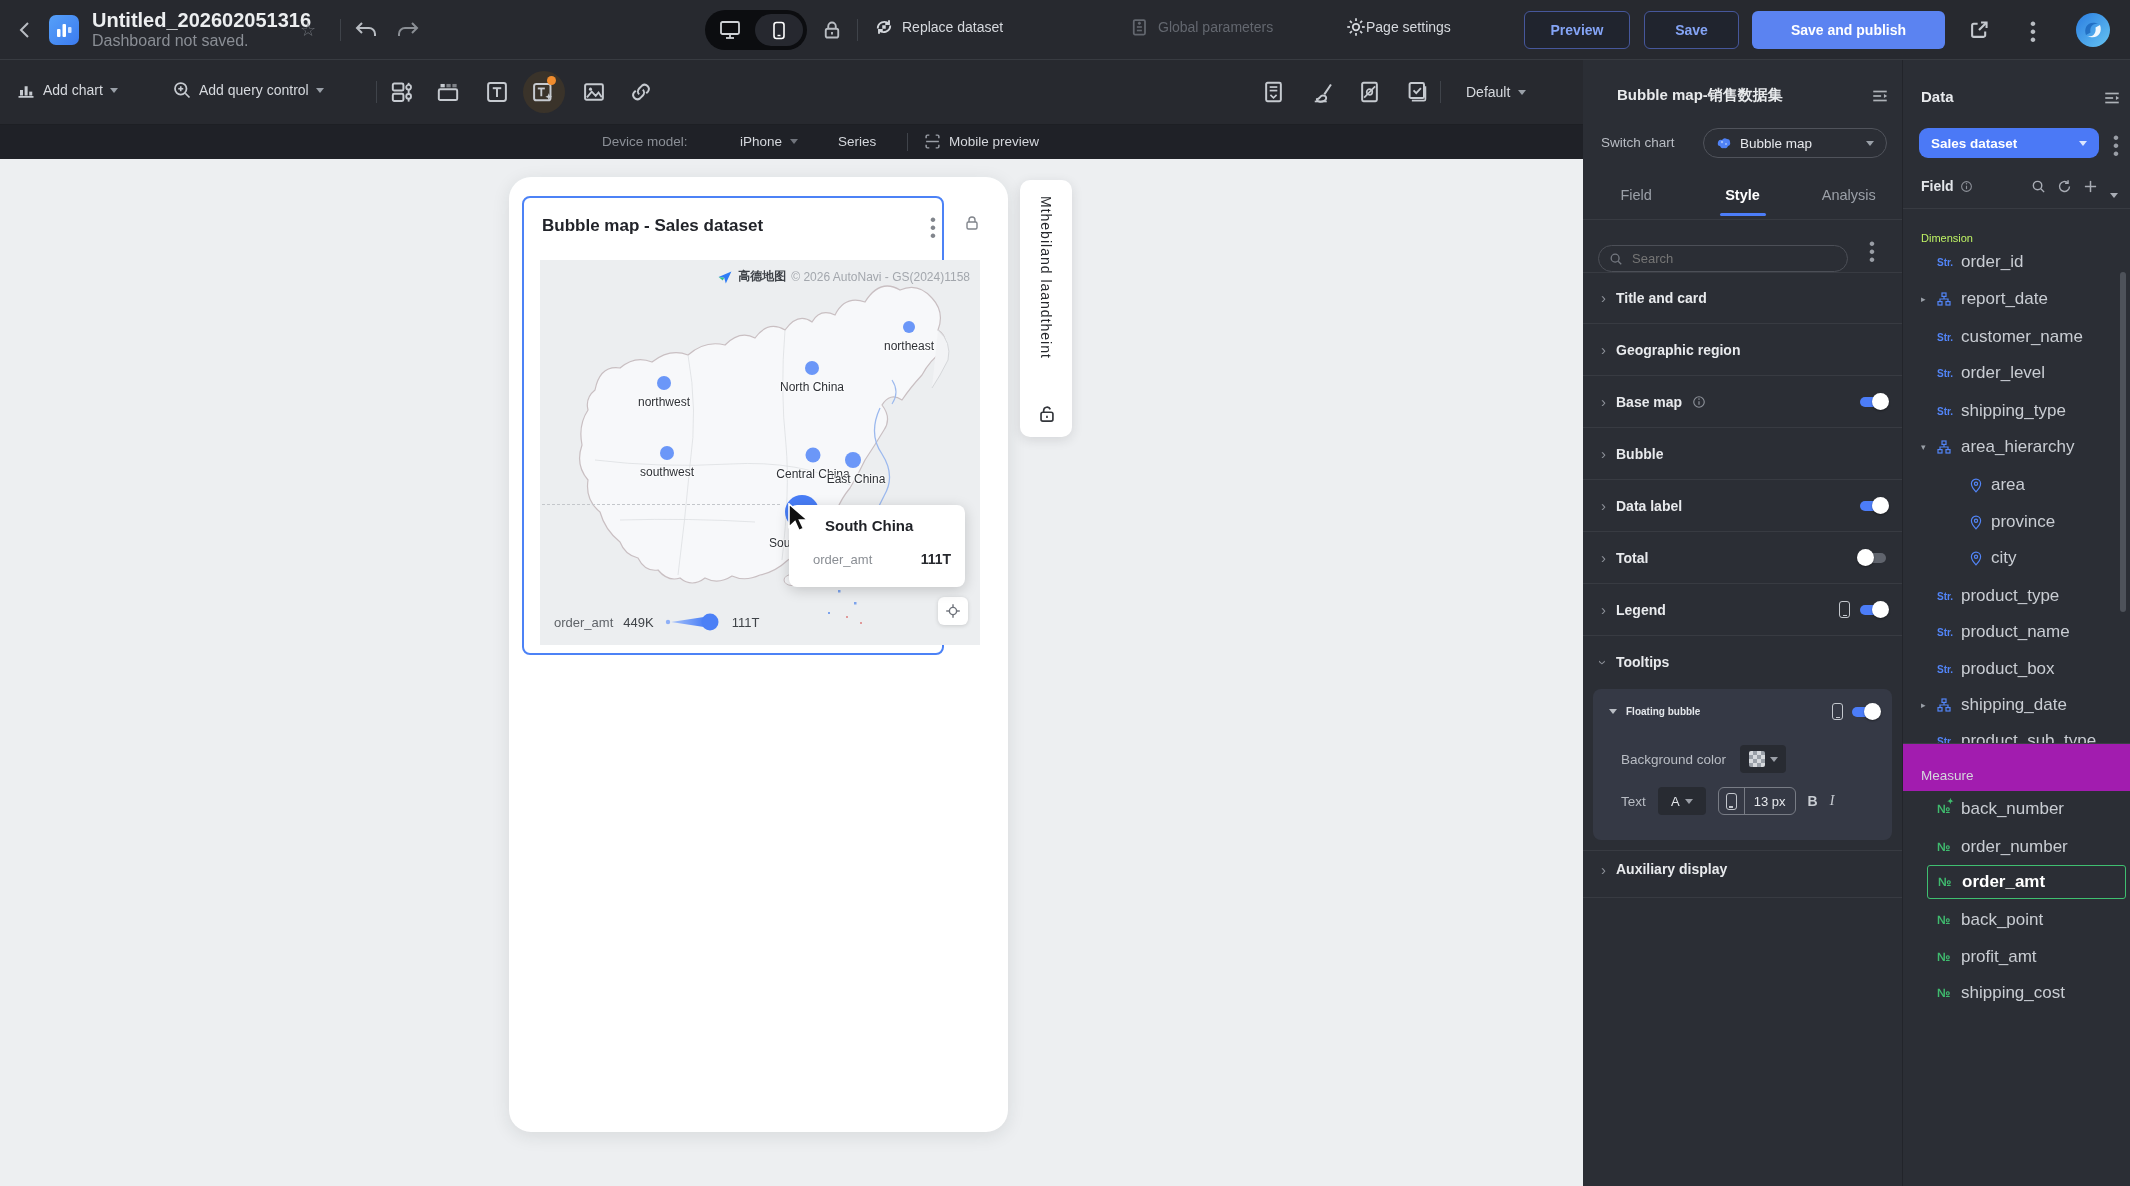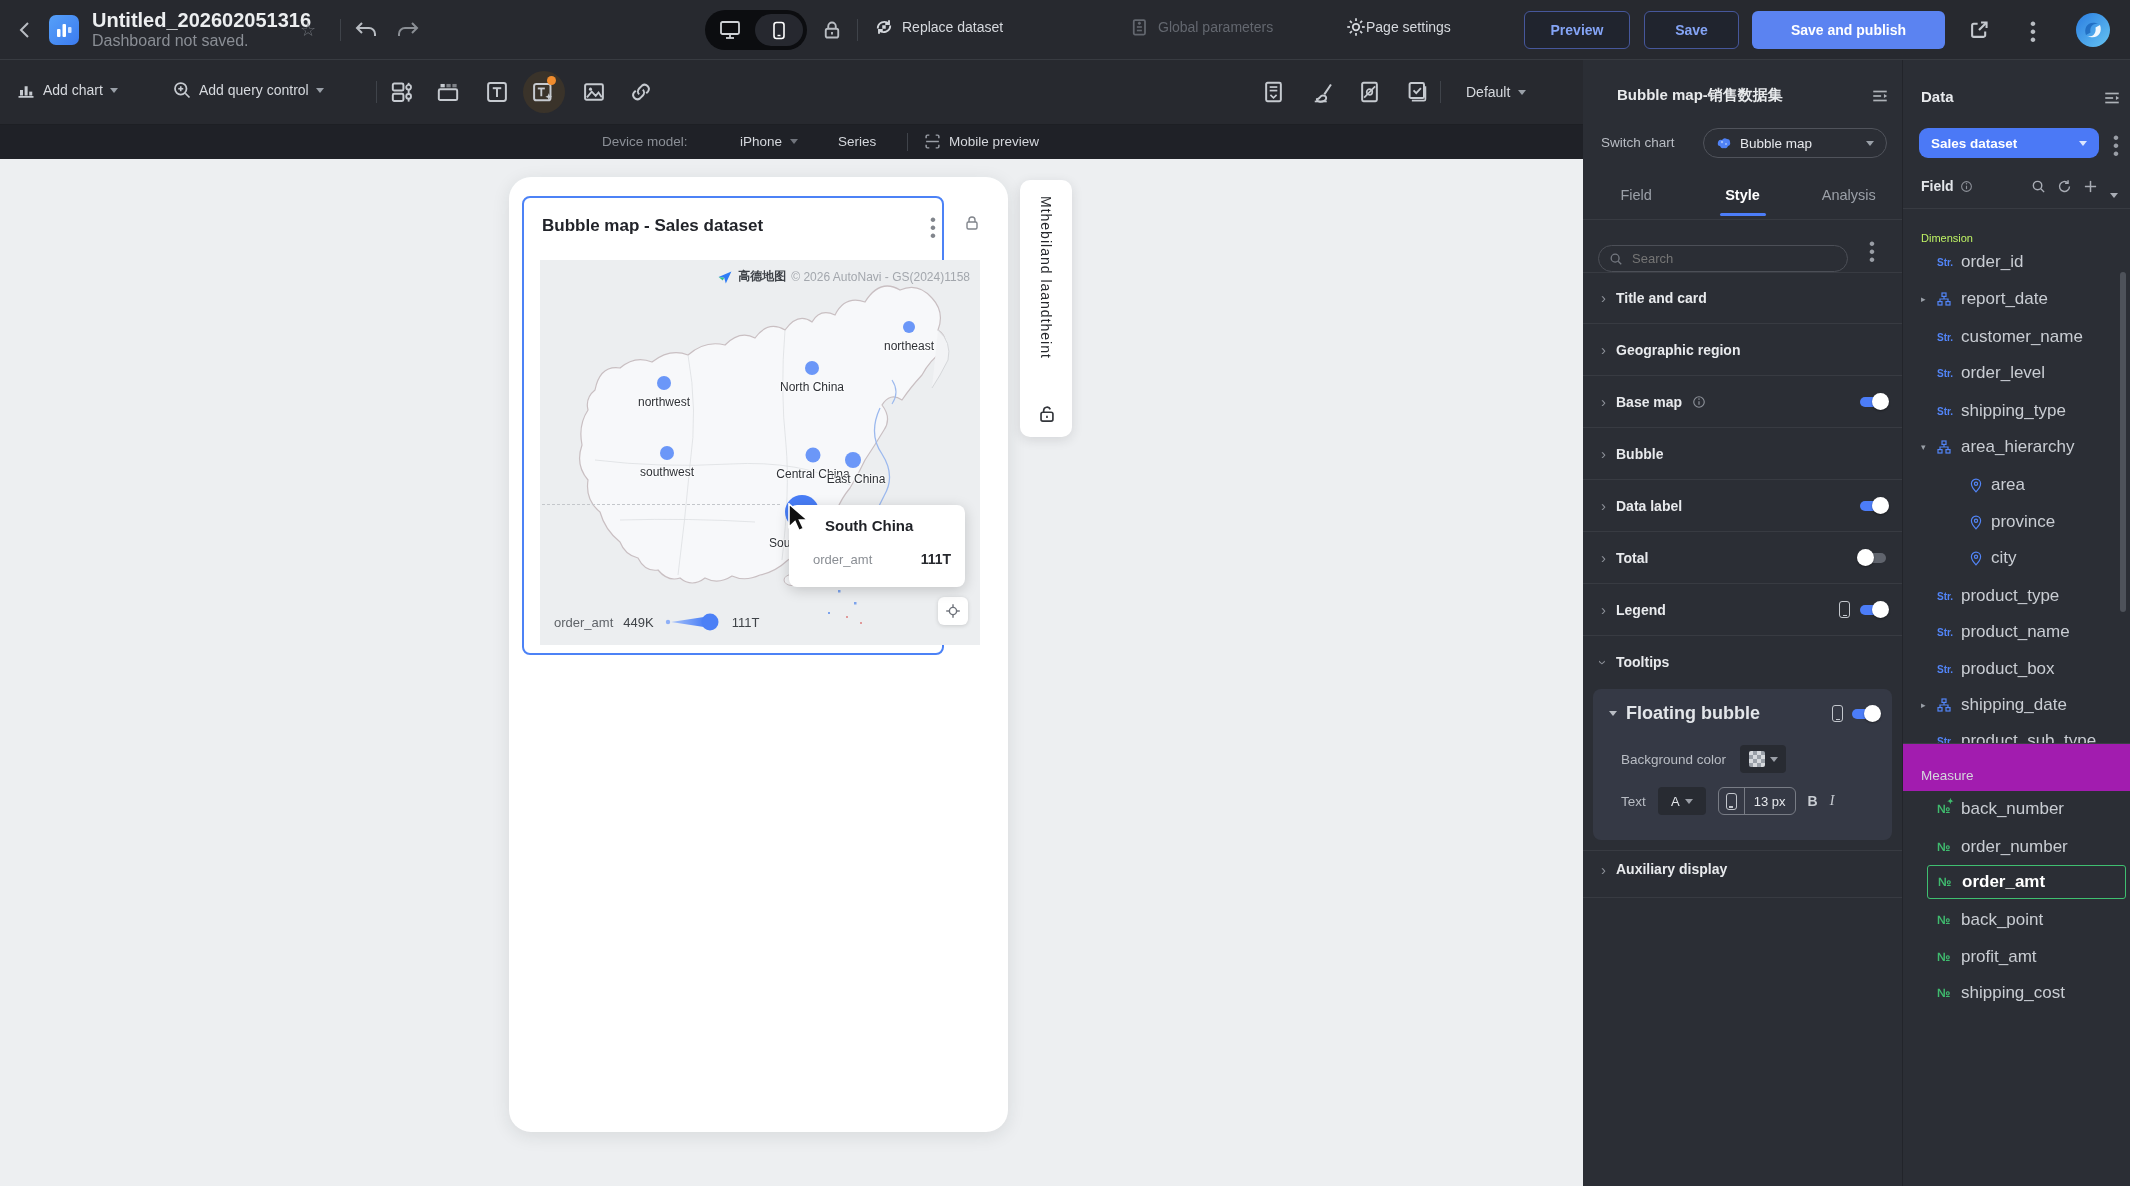--- a/index.html
+++ b/index.html
@@ -529,21 +529,21 @@
       </div>
       <div class="psec" style="border-bottom:none;">
         <span class="chev" style="transform:rotate(90deg);">›</span>
         <span class="plabel">Tooltips</span>
       </div>
     </div>
 
     <div class="abs" style="left:10px;top:629px;width:299px;height:151px;background:#353945;border-radius:8px;">
       <div class="abs row" style="left:16px;top:14px;right:14px;gap:9px;">
         <span class="tri-down" style="border-top-color:#b9bdc4;border-left-width:4px;border-right-width:4px;border-top-width:5px;"></span>
-        <span style="font-size:18px;font-weight:700;color:#e3e6ea;">Floating bubble</span>
+        <span style="font-size:10px;font-weight:700;color:#e3e6ea;">Floating bubble</span>
         <span class="spacer"></span>
         <span class="mini-phone"></span>
         <span class="toggle on"></span>
       </div>
       <div class="abs row" style="left:28px;top:56px;gap:14px;">
         <span class="graylabel">Background color</span>
         <span class="darkbox" style="width:46px;height:28px;">
           <span class="checker"></span>
           <span class="tri-down" style="border-left-width:4px;border-right-width:4px;border-top-width:5px;border-top-color:#9a9ea6;"></span>
         </span>

